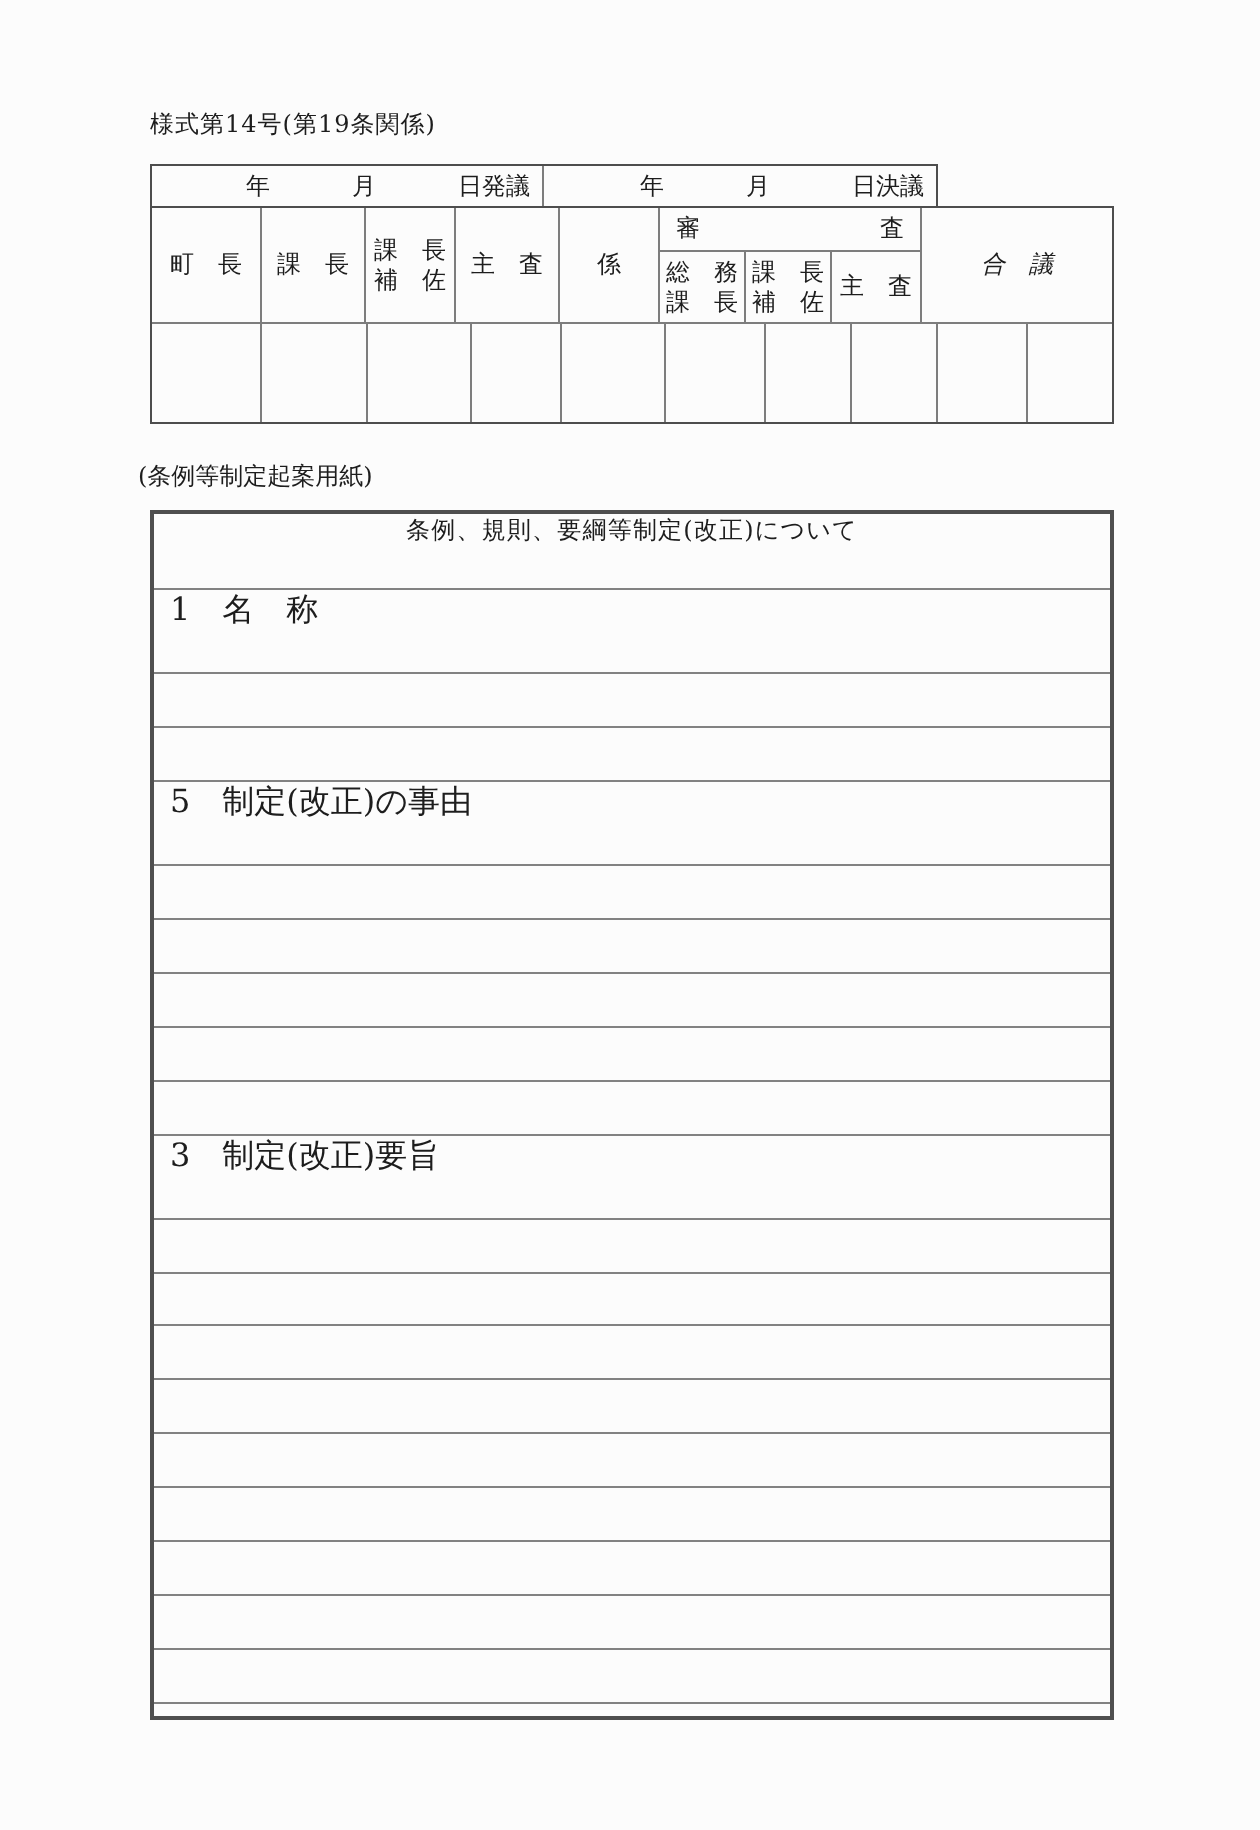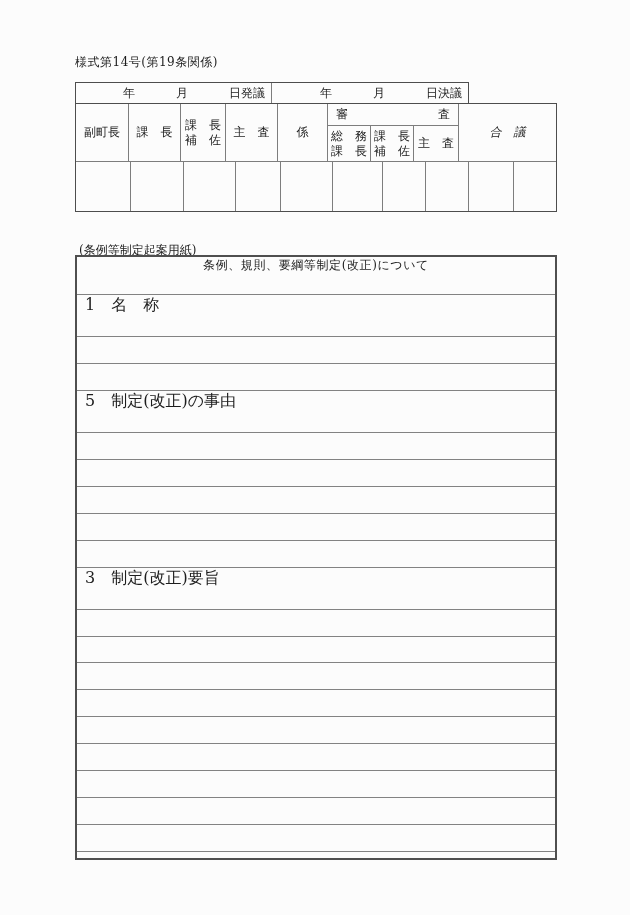--- a/index.html
+++ b/index.html
@@ -25,21 +25,21 @@
   .g6{width:43px;} .g7{width:43px;} .g8{width:45px;}
   .c9{flex:1; border-right:none;font-style:italic;}
   .review-group { width:131px; border-right:1px solid #7d7d7d; display:flex; flex-direction:column; }
   .review-head { height:22px; border-bottom:1px solid #7d7d7d; display:flex; align-items:center; justify-content:space-between; padding:0 8px; font-size:12px; }
   .review-cols { flex:1; display:flex; }
   .review-cols .cell:last-child { border-right:none; flex:1; }
   .srow { display:flex; height:50px; border-top:1px solid #7d7d7d; }
   .srow .cell { border-right:1px solid #7d7d7d; }
   .srow .cell.c9 { border-right:none; }
 
-  .sheet-label { position:absolute; left:79px; top:230px; font-size:12px;margin-top:12px; }
+  .sheet-label { position:absolute; left:69px; top:230px; font-size:12px; }
 
   
   .main-table { position:absolute; left:75px; top:255px; width:482px; height:605px;
     border:2px solid #4f4f4f; background:#fcfcfc; display:flex; flex-direction:column;gap:20px; }
   .trow { flex:1; border-top:1px solid #828282; display:flex; align-items:center; padding-left:8px; font-size:16px; }
   .trow:first-child { border-top:none; }
   .trow.title { justify-content:center; padding-left:0; font-size:12px; letter-spacing:.6px; }
 </style>
 </head>
 <body>
@@ -57,22 +57,22 @@
       </div>
       <div class="date-cell second">
         <span>年</span>
         <span>月</span>
         <span>日決議</span>
       </div>
     </div>
 
     <div class="main-grid">
       <div class="hrow">
-        <div class="cell c1">
-          <span>副町長</span>
+        <div class="cell c0">
+          <span>町　長</span>
         </div>
         <div class="cell c2">
           <span>課　長</span>
         </div>
         <div class="cell c3">
           <span>課　長</span>
           <span>補　佐</span>
         </div>
         <div class="cell c4">
           <span>主　査</span>

